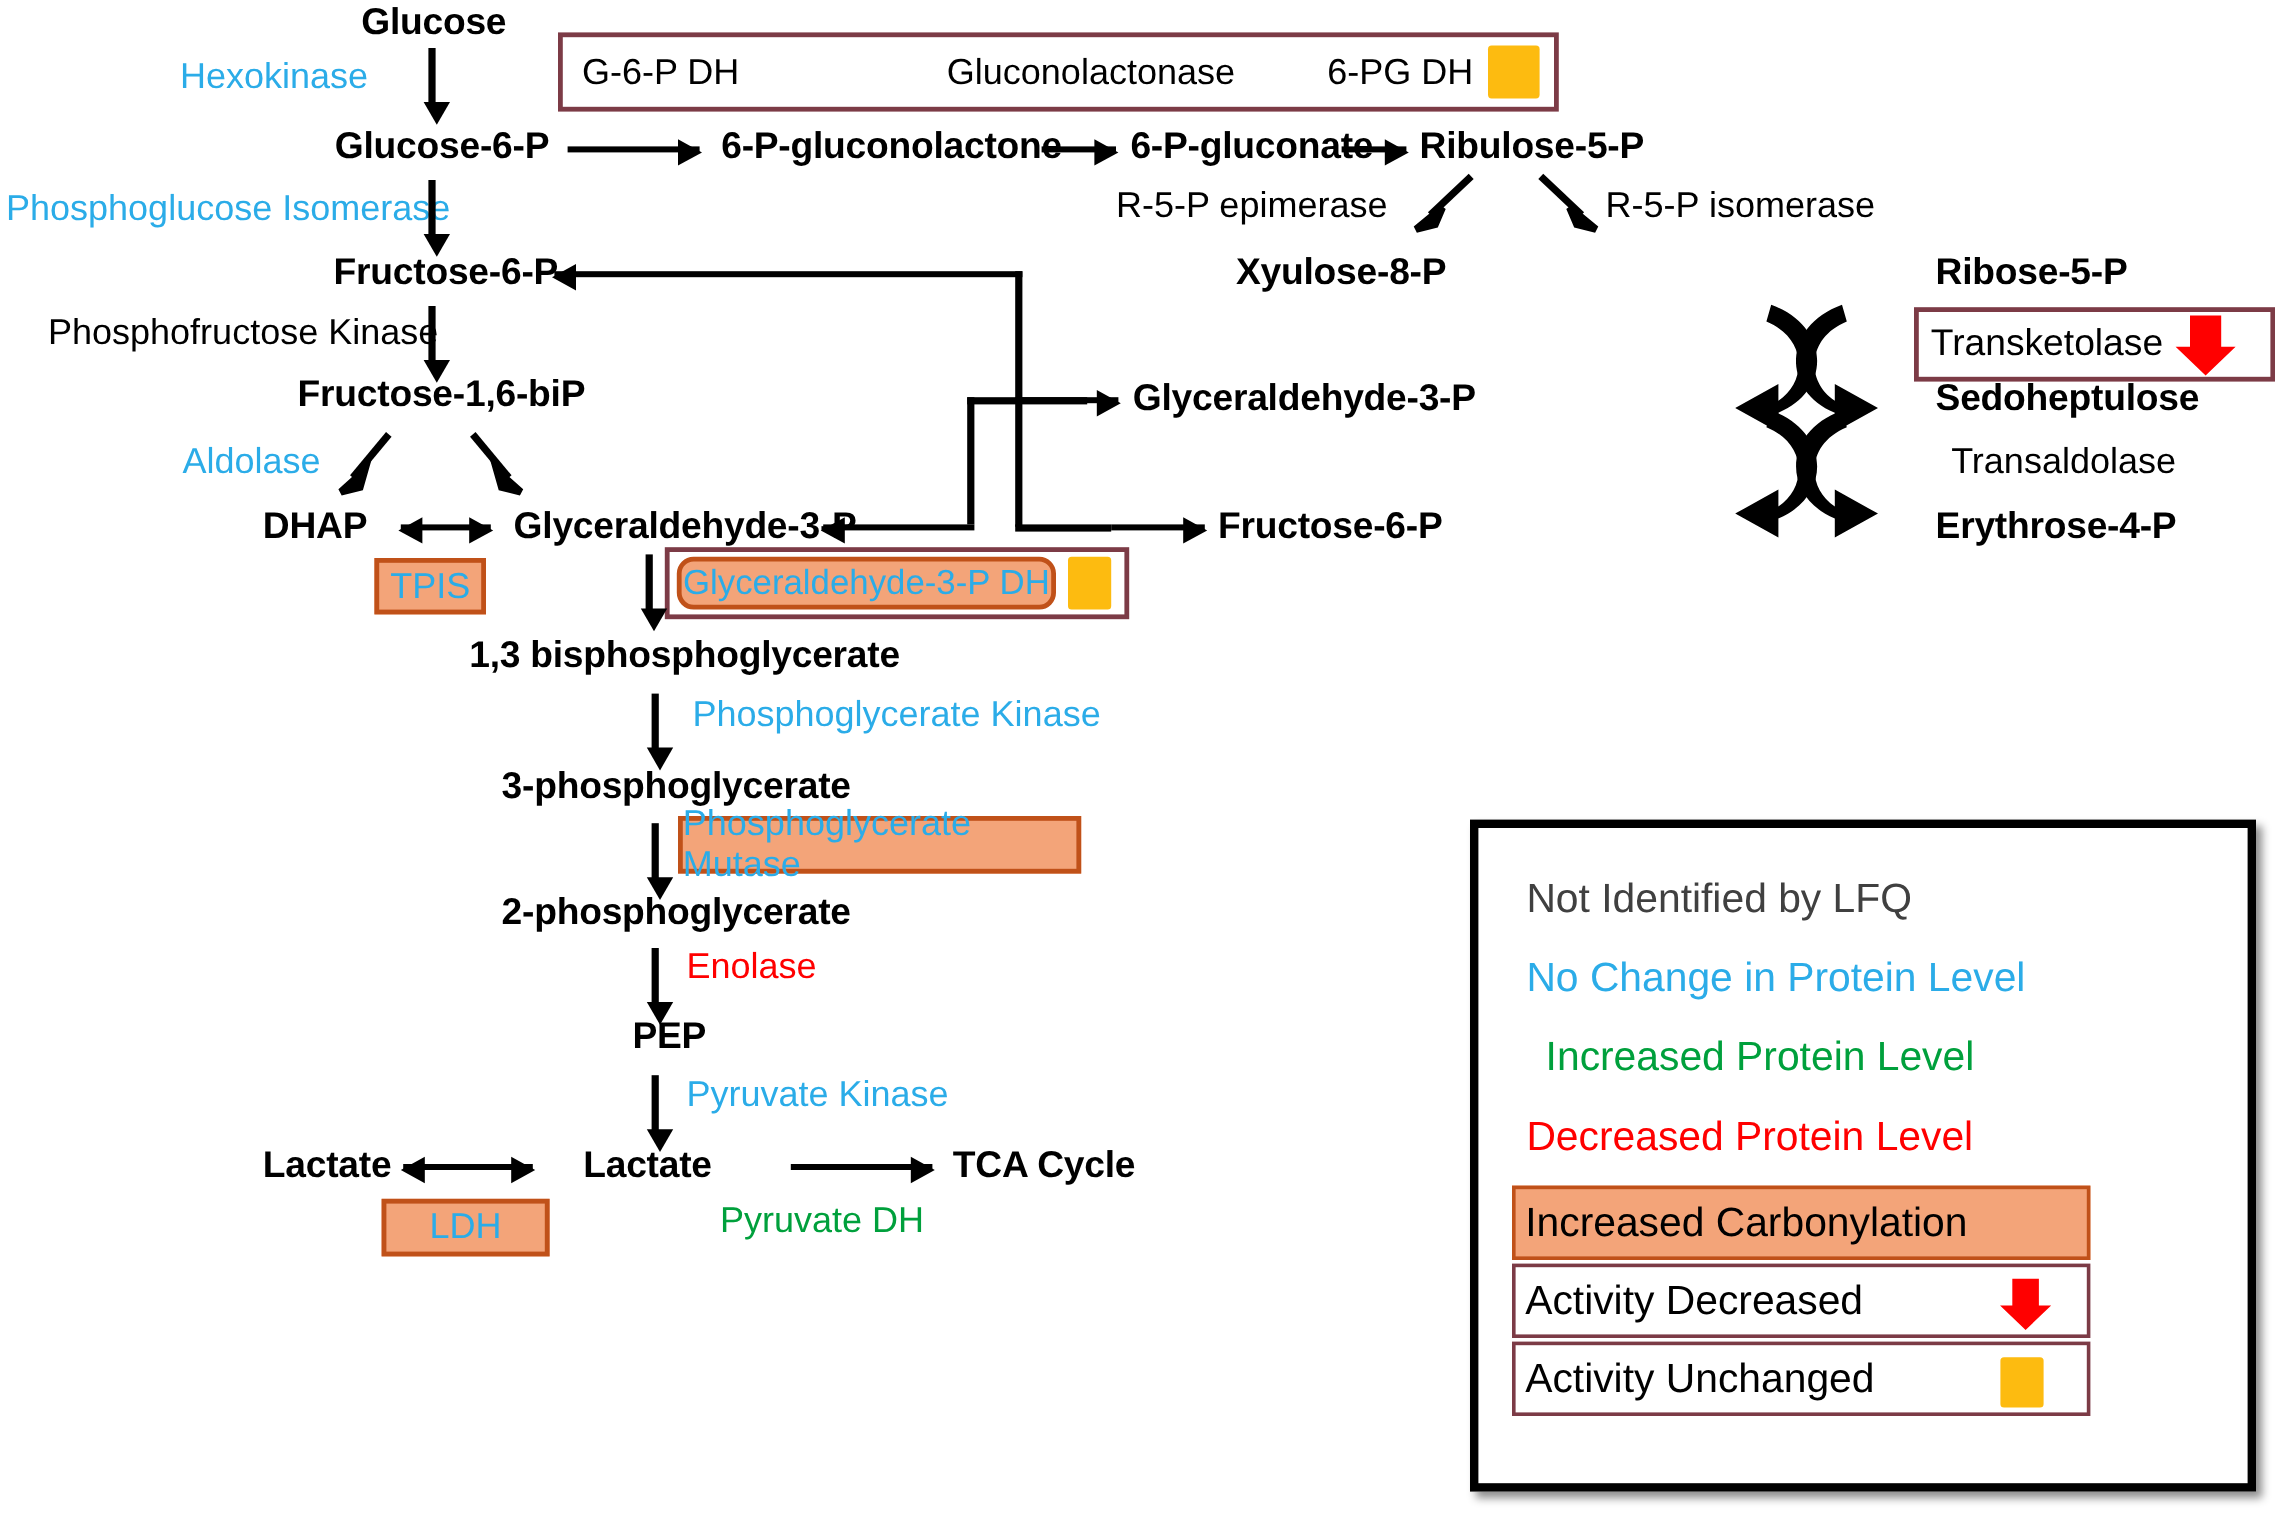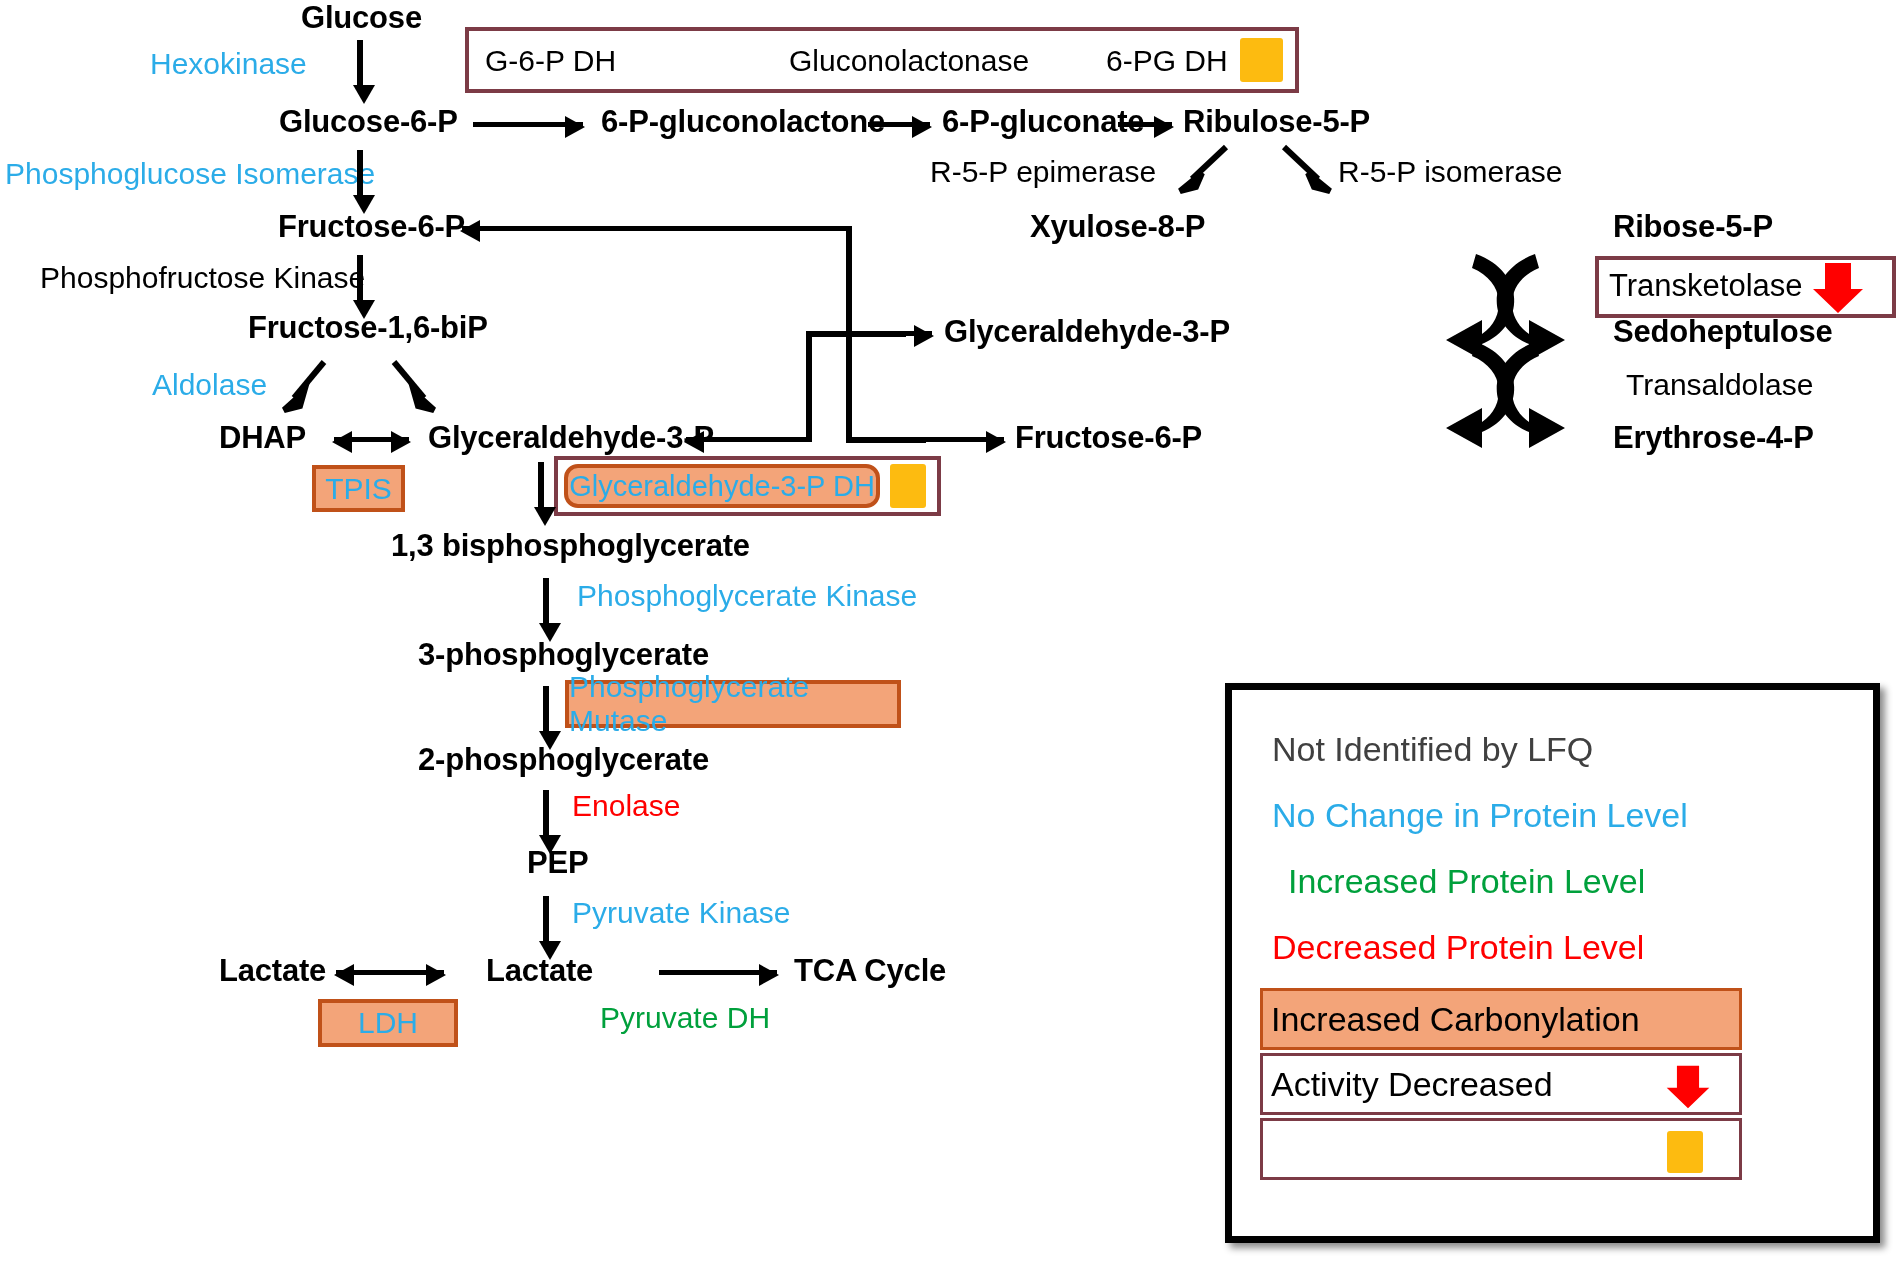--- a/index.html
+++ b/index.html
@@ -212,17 +212,18 @@
     </div>
 
     <div class="lg-box-maroon" style="left:28px;top:363px;width:482px;height:62px;text-align:center;">
       <span>Activity Decreased</span>
       <svg style="position:absolute;right:28px;top:8px;width:46px;height:46px;" viewBox="0 0 54 54">
         <polygon points="14,2 40,2 40,28 52,28 27,52 2,28 14,28" fill="#FF0000"></polygon>
       </svg>
     </div>
 
     <div class="lg-box-maroon" style="left:28px;top:428px;width:482px;height:62px;">
+      <span>Activity Unchanged</span>
       <span class="ysq" style="right:36px;top:10px;width:36px;height:42px;"></span>
     </div>
   </div>
 
 </div>
 
 </body></html>

